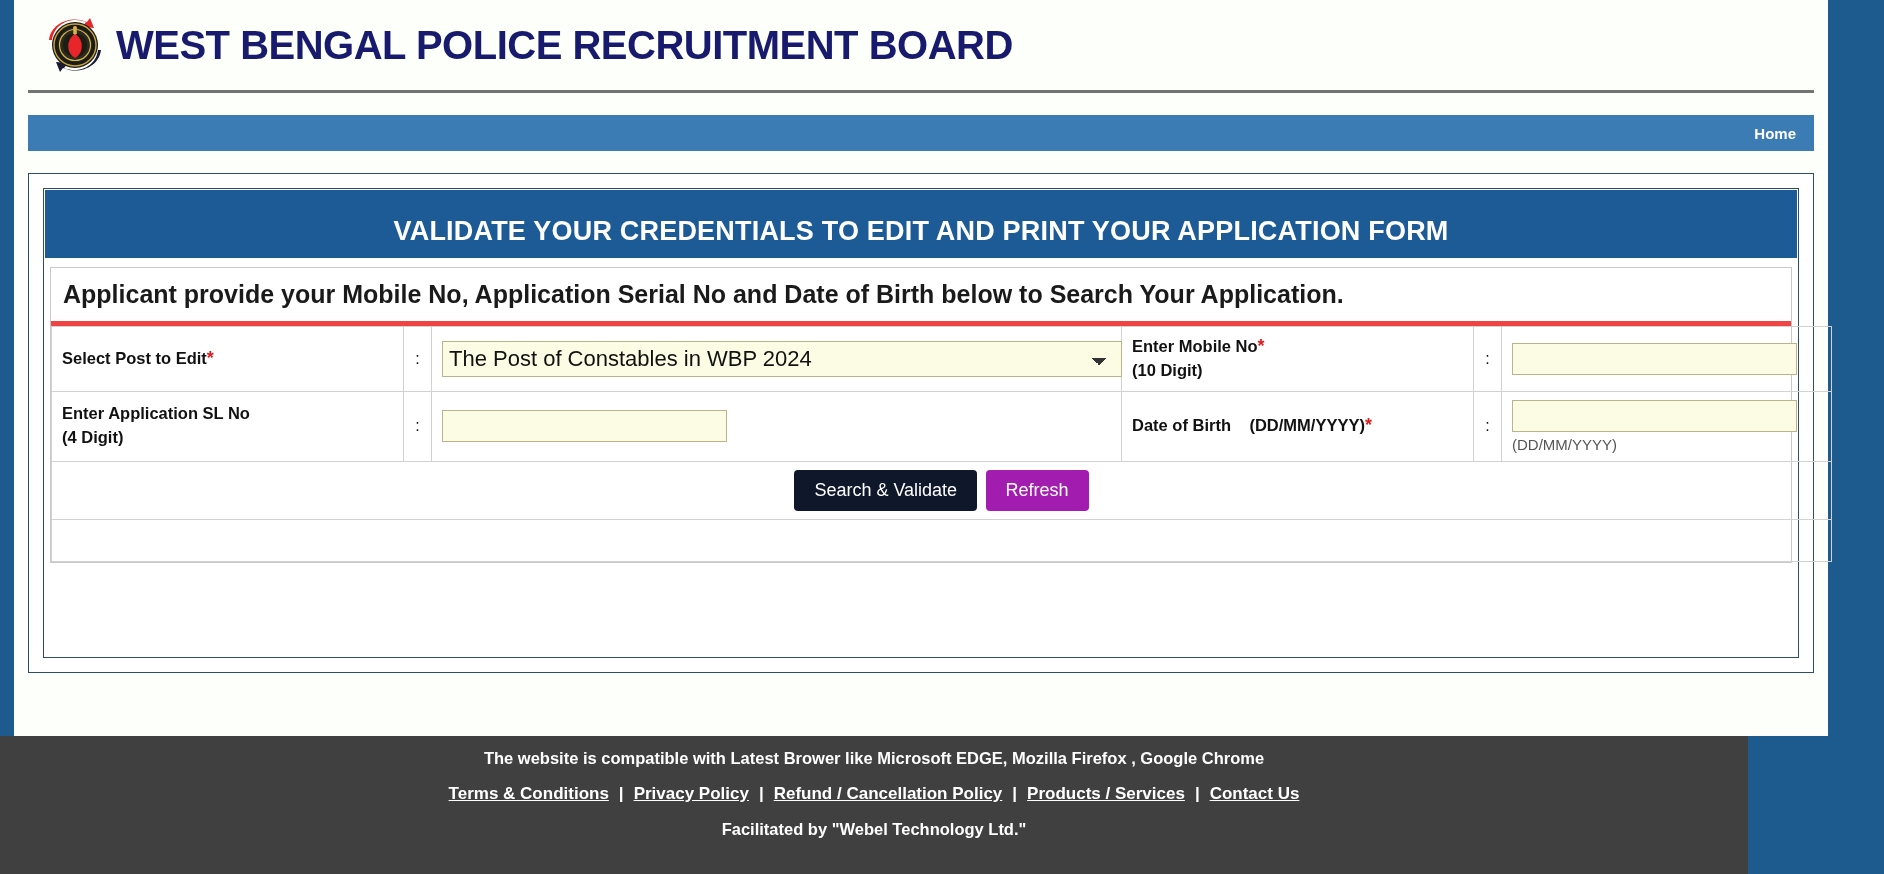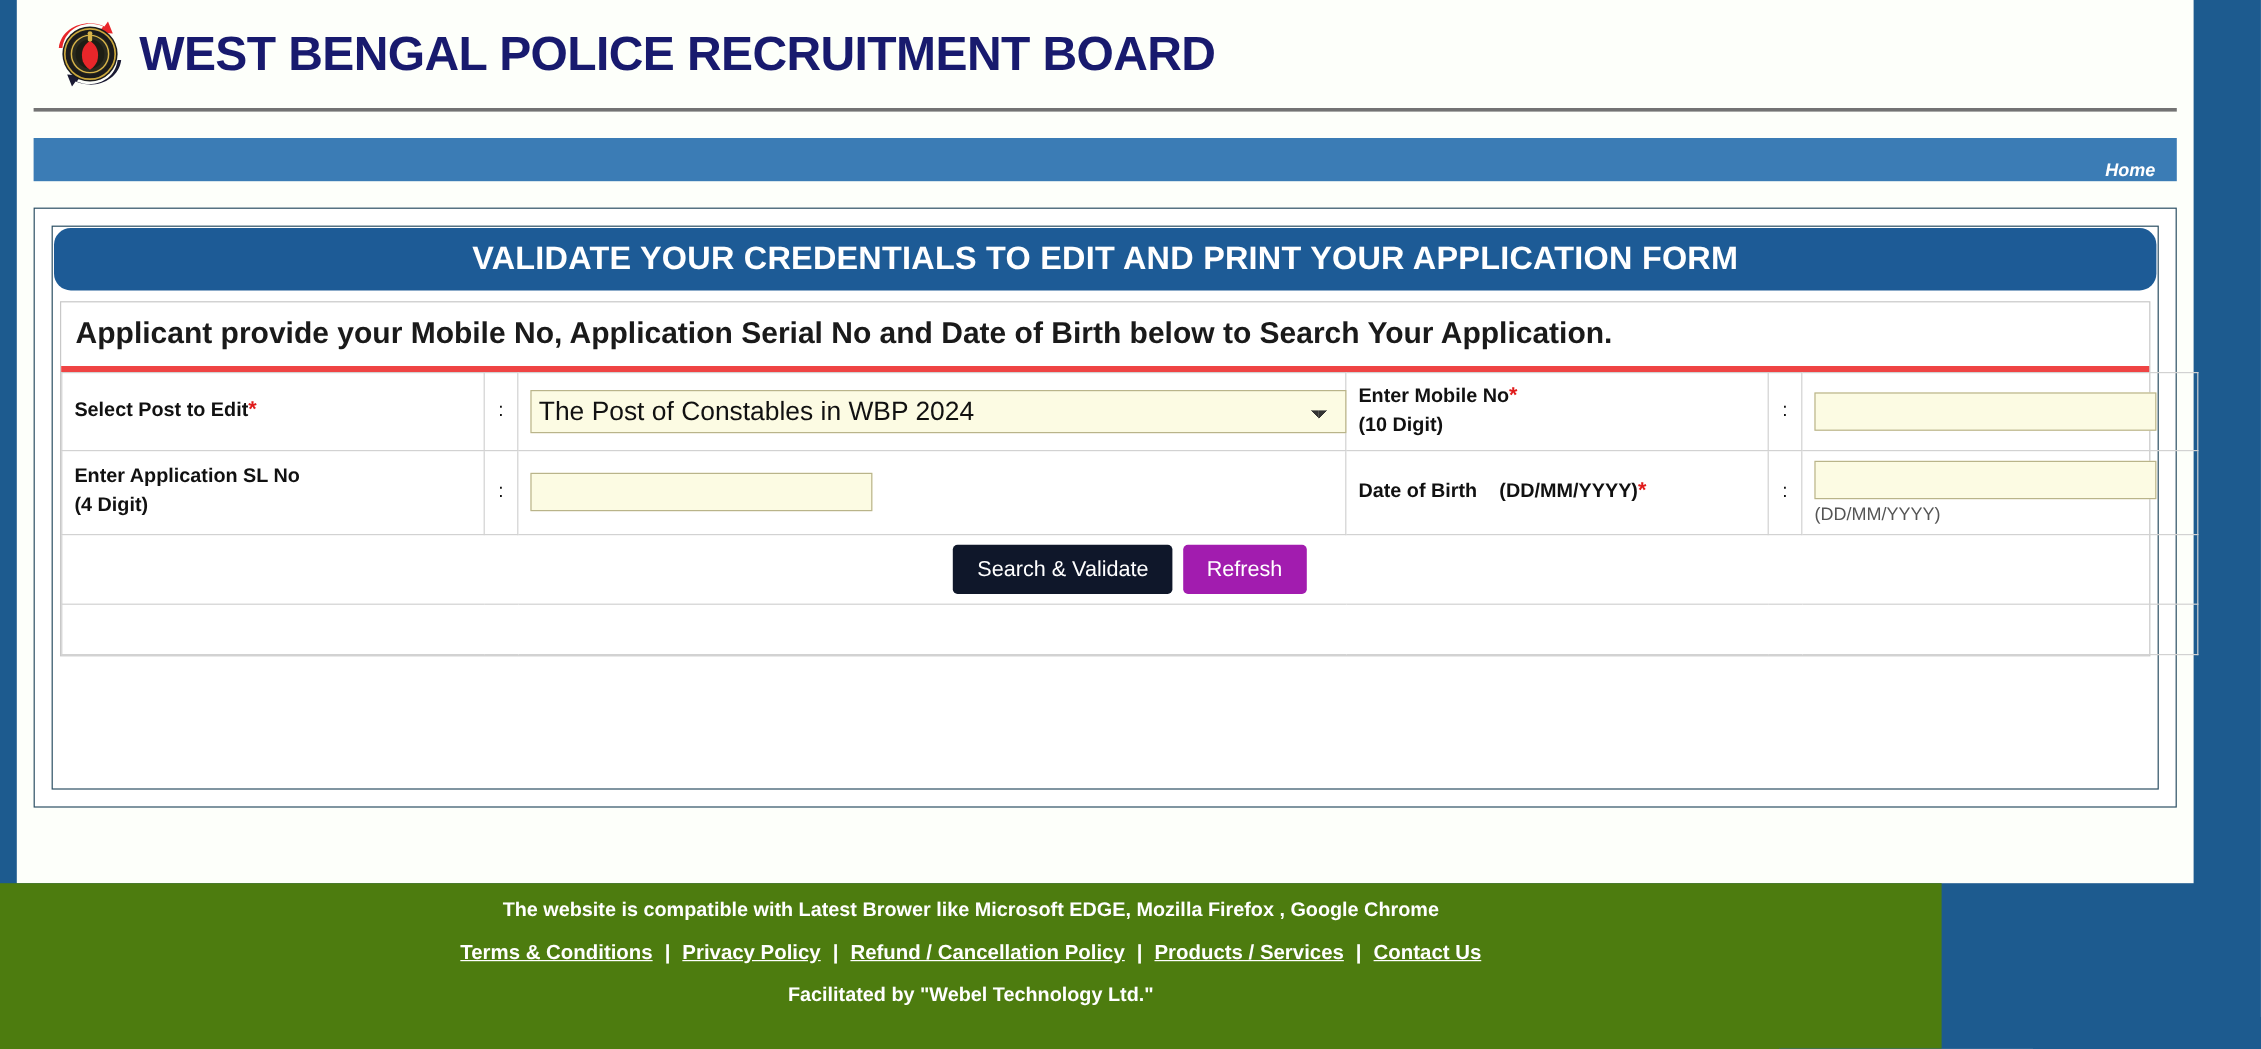--- a/index.html
+++ b/index.html
@@ -57,24 +57,23 @@
     letter-spacing: -0.5px;
     white-space: nowrap;
   }
 
   
   .nav-wrap {
     margin: 22px 14px 0 14px;
     height: 36px;
     background: #3b7cb5;
     display: flex;
-    align-items: flex-end;
+    align-items: center;
     justify-content: flex-end;
     box-sizing: border-box;
-    font-style: italic;
   }
   .nav-link {
     color: #ffffff;
     font-size: 15px;
     font-weight: bold;
     text-decoration: none;
     padding-right: 18px;
     cursor: pointer;
   }
 
@@ -92,25 +91,24 @@
     box-sizing: border-box;
     height: 100%;
     background: #ffffff;
   }
   .panel-title {
     background: #1d5b96;
     color: #ffffff;
     font-size: 27px;
     font-weight: bold;
     text-align: center;
-    padding: 10px 0 11px 0;
+    padding: 26px 0 11px 0;
     letter-spacing: 0.2px;
     margin: 1px 1px 0 1px;
     font-family: "Liberation Sans", sans-serif;
-    border-radius: 14px;
   }
   .form-box {
     border: 1px solid #c8c8c8;
     margin: 9px 6px 6px 6px;
     box-sizing: border-box;
   }
   .instruction {
     font-size: 25px;
     font-weight: bold;
     color: #1a1a1a;
@@ -202,23 +200,23 @@
   .btn-primary { background: #0f172a; }
   .btn-danger  { background: #a21caf; }
 
   .blank-row td { height: 42px; border: 1px solid #d2d2d2; }
 
   
   .footer {
     position: absolute;
     left: 0;
     top: 736px;
-    width: 1618px;
+    width: 1748px;
     height: 138px;
-    background: #4d7c0f;
+    background: #404040;
     color: #ffffff;
     text-align: center;
     box-sizing: border-box;
     padding-top: 13px;
   }
   .footer-compat {
     font-size: 16.5px;
     font-weight: bold;
     margin-bottom: 16px;
   }

